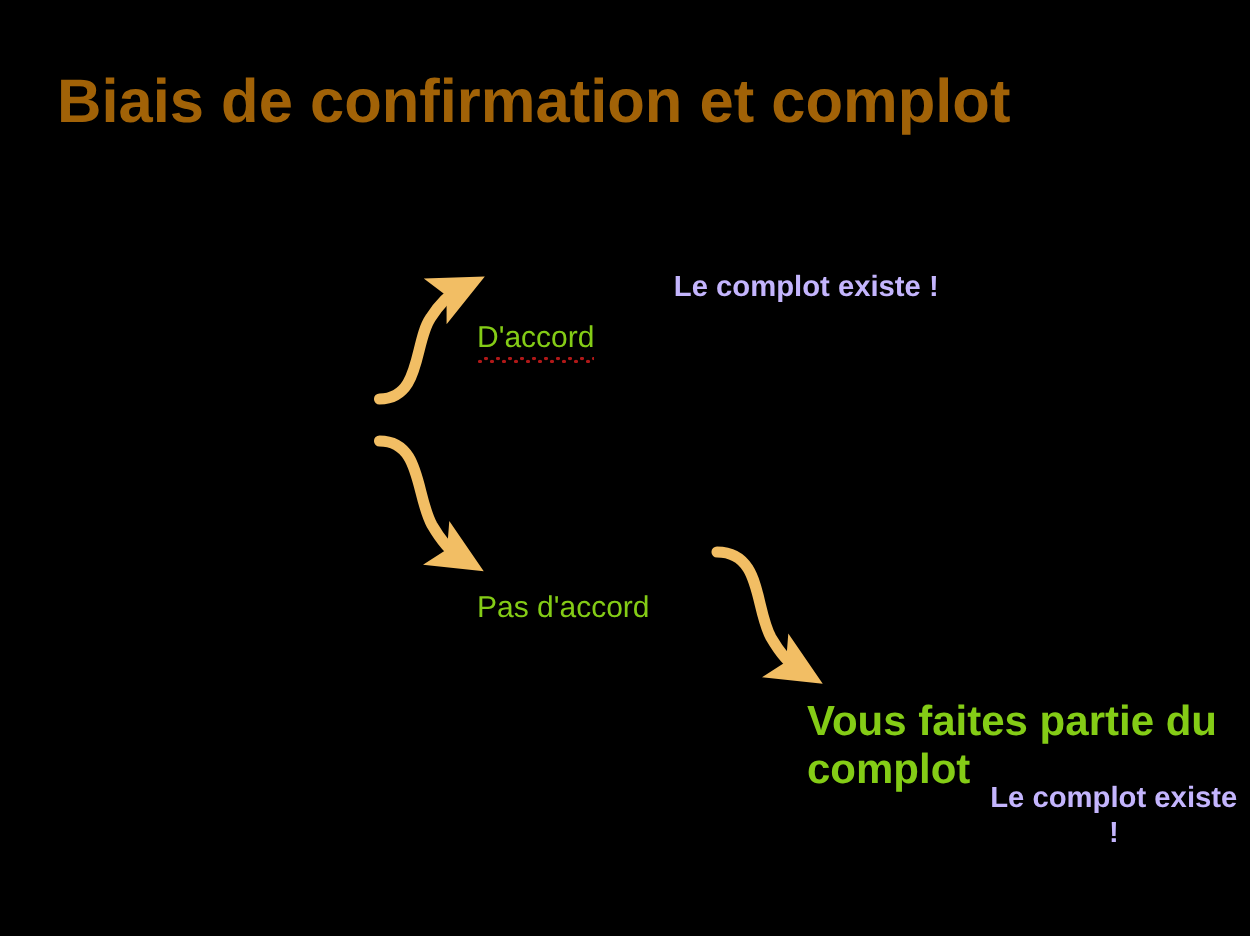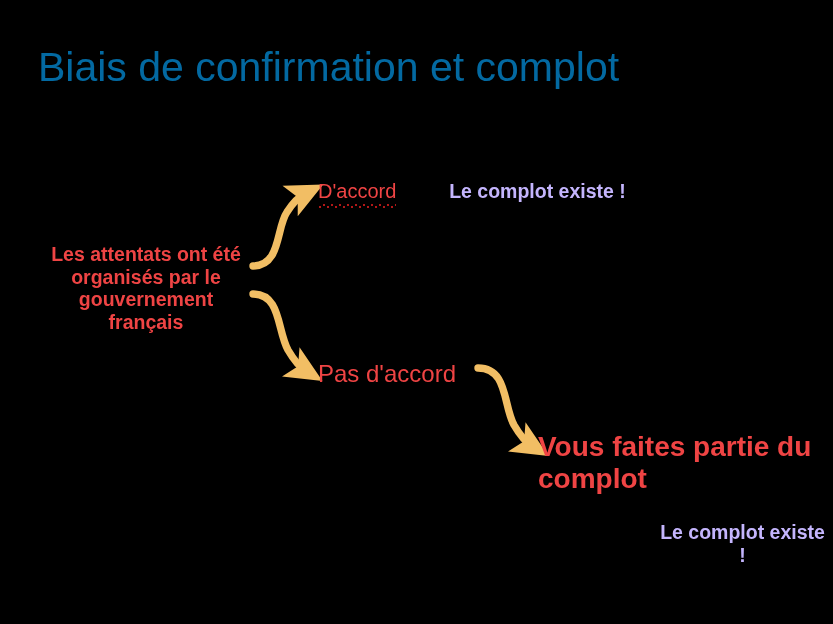--- a/index.html
+++ b/index.html
@@ -18,32 +18,33 @@
     background: #000000;
     overflow: hidden;
   }
 
   
   #slide-title {
     position: absolute;
     left: 38px;
     top: 44px;
     font-size: 41px;
-    font-weight: normal;
+    font-weight: bold;
     line-height: 1.15;
-    color: #0369a1;
+    color: #a16207;
     white-space: nowrap;
     letter-spacing: 0px;
   }
 
   
   .node {
     position: absolute;
-    color: #ef4444;
+    color: #84cc16;
     line-height: 1.16;
+    margin-top: 34px;
   }
 
   #premise-text {
     left: 42px;
     top: 243px;
     width: 208px;
     text-align: center;
     font-size: 19.5px;
     font-weight: bold;
   }
@@ -70,21 +71,21 @@
     background-image:
       radial-gradient(circle at 2px 3px, #b01818 1.1px, transparent 1.4px),
       radial-gradient(circle at 6px 1px, #b01818 1.1px, transparent 1.4px);
     background-size: 8px 4px;
     background-repeat: repeat-x;
   }
 
   #disagree-label {
     left: 318px;
     top: 360px;
-    font-size: 24px;
+    font-size: 20px;
     font-weight: normal;
     white-space: nowrap;
   }
 
   #conspirator-text {
     left: 538px;
     top: 431px;
     width: 280px;
     text-align: left;
     font-size: 28px;
@@ -135,21 +136,20 @@
       </marker>
     </defs>
 
     <path d="M 253,266 C 281,266 276,228 287,212 C 294,201 300,196 306,193" fill="none" stroke="#f2be64" stroke-width="7.4" stroke-linecap="round" marker-end="url(#head)"></path>
 
     <path d="M 253,294 C 281,294 277,330 288,350 C 295,362 301,368 306,371" fill="none" stroke="#f2be64" stroke-width="7.4" stroke-linecap="round" marker-end="url(#head)"></path>
 
     <path d="M 478,368 C 508,368 503,405 514,425 C 521,437 527,443 532,446" fill="none" stroke="#f2be64" stroke-width="7.4" stroke-linecap="round" marker-end="url(#head)"></path>
   </svg>
 
-  <div class="node" id="premise-text">Les attentats ont été organisés par le gouvernement français</div>
 
   <div class="node" id="agree-label"><span class="wavy">D'accord</span></div>
 
   <div class="conclusion" id="conclusion-top">Le complot existe !</div>
 
   <div class="node" id="disagree-label">Pas d'accord</div>
 
   <div class="node" id="conspirator-text">Vous faites partie du complot</div>
 
   <div class="conclusion" id="conclusion-bottom">Le complot existe !</div>

